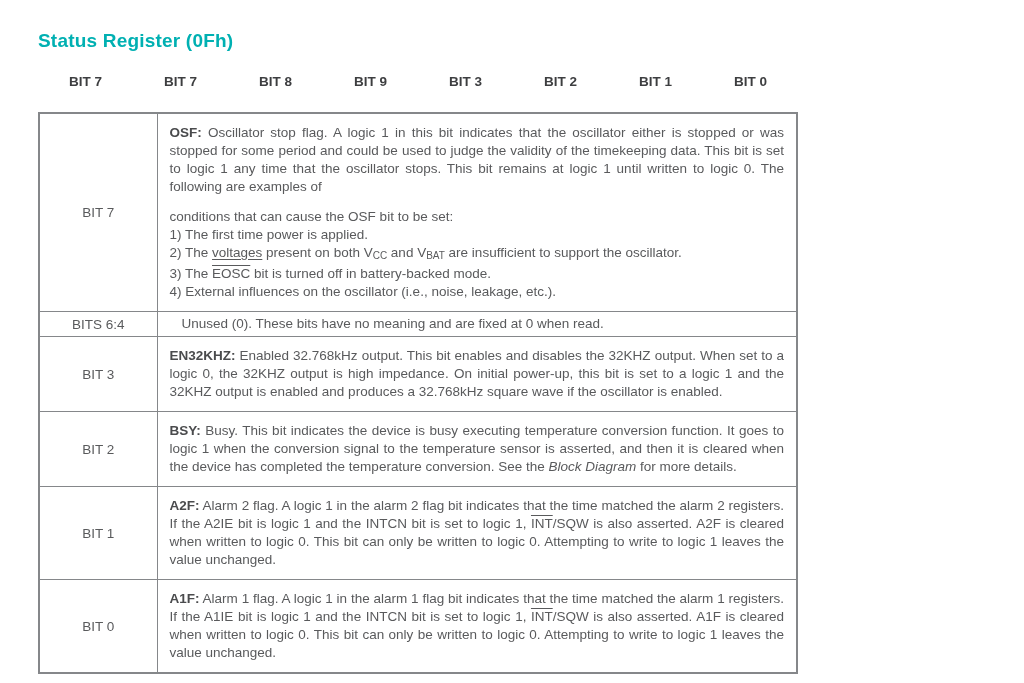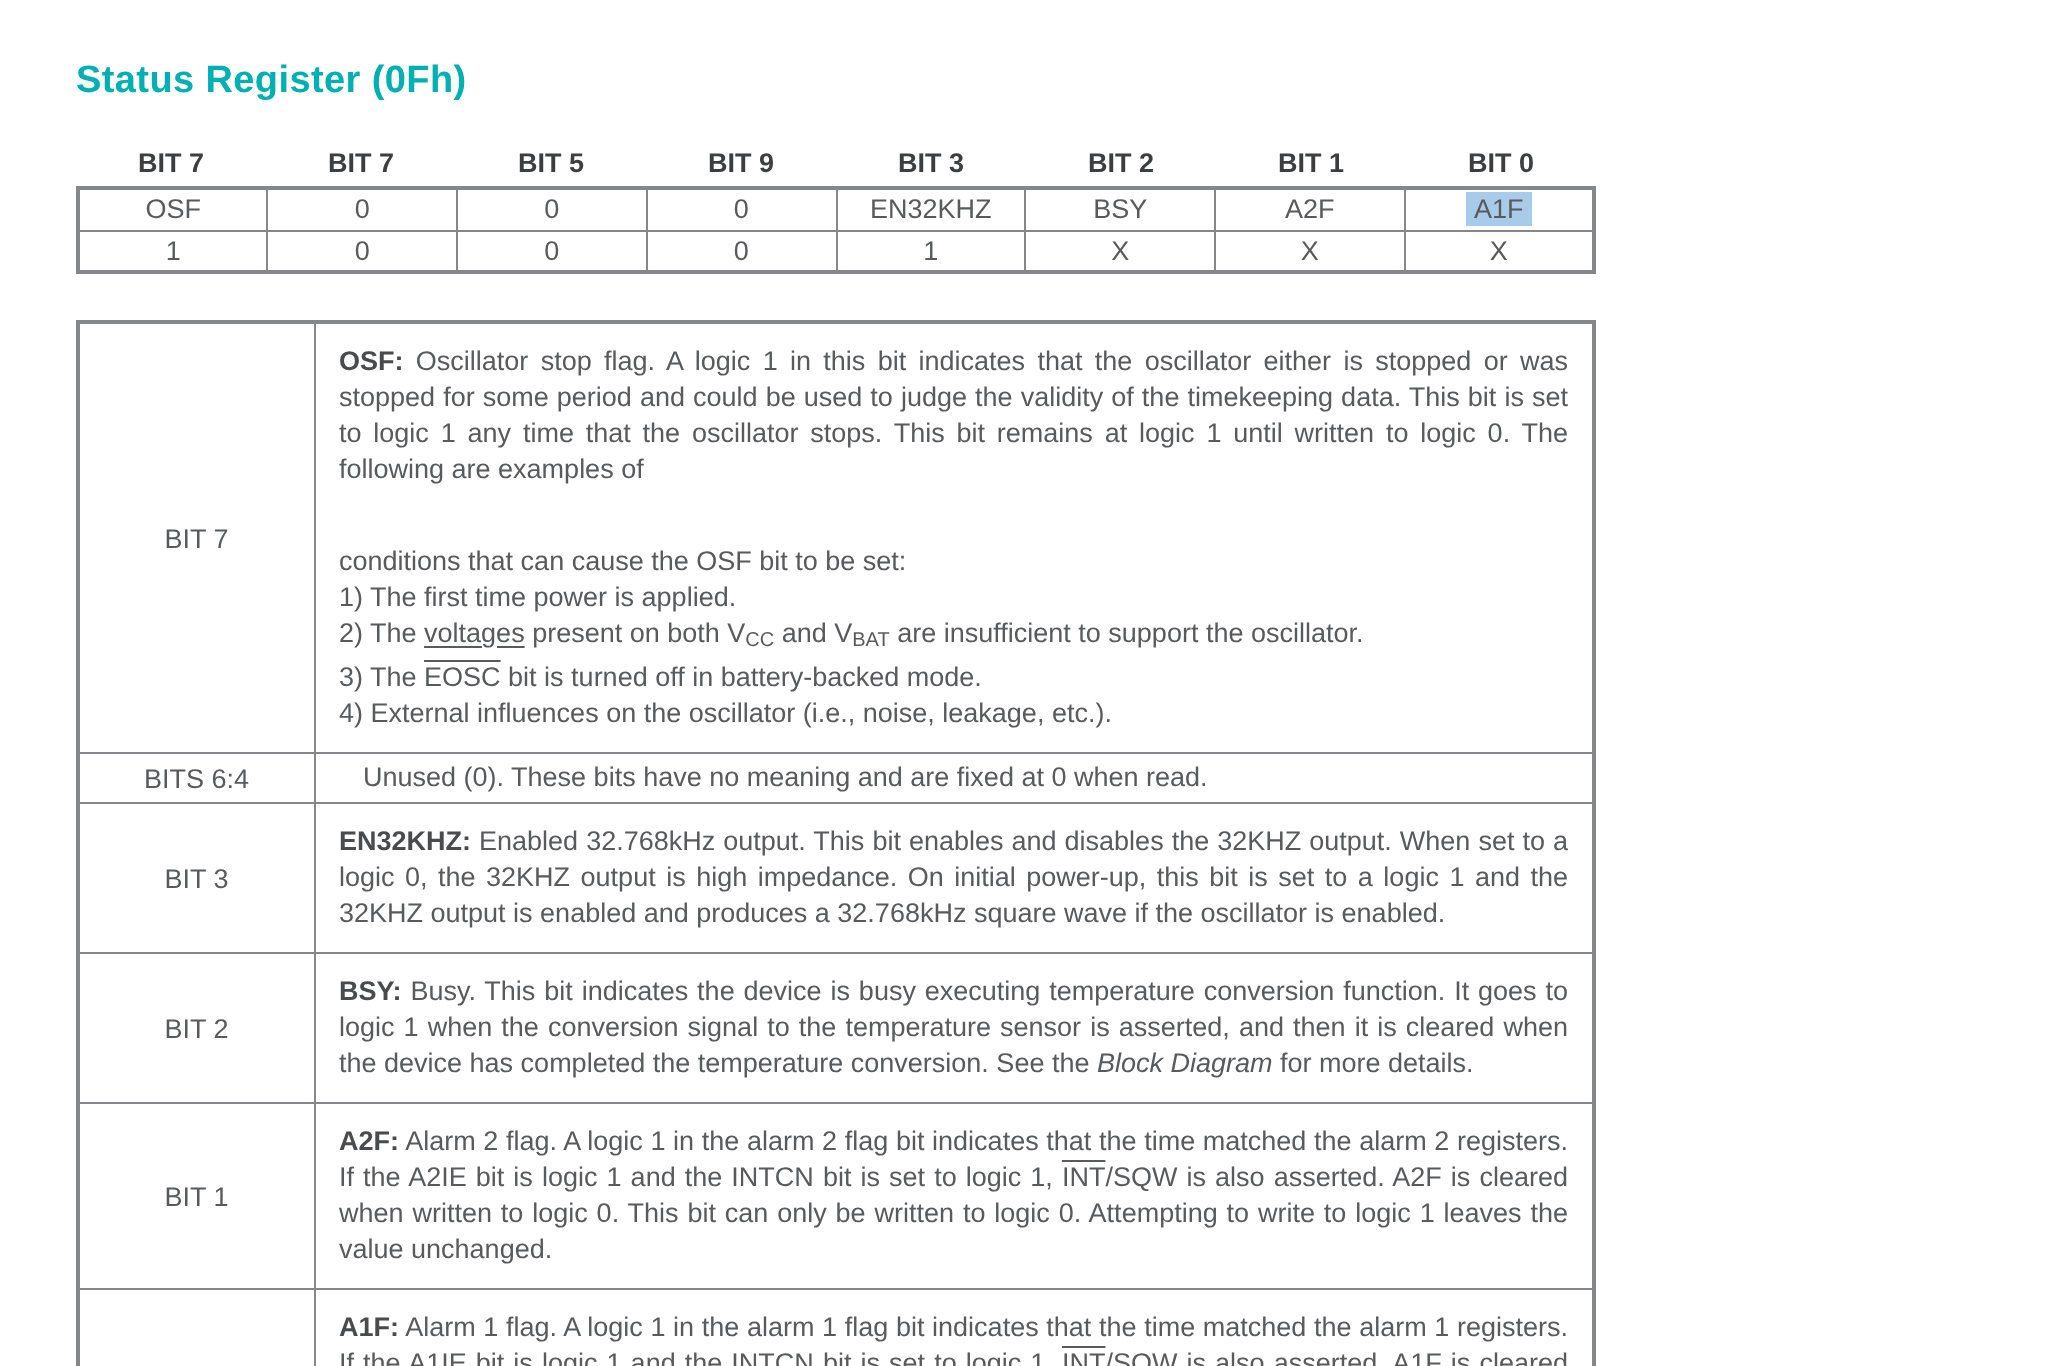--- a/index.html
+++ b/index.html
@@ -59,69 +59,45 @@
     table-layout: fixed;
     border: 2px solid var(--border);
     font-size: 13.5px;
     margin-top: 23px;
   }
   table.desc-table td { border: 1px solid var(--border); vertical-align: middle; }
   td.desc-label { width: 118px; text-align: center; }
   td.desc-text { padding: 10px 12px; line-height: 18px; text-align: justify; }
   td.desc-text.compact { padding: 3px 24px; text-align: left; }
   .desc-p { margin: 0; }
-  .desc-p + .desc-p { margin-top: 28px; }
+  .desc-p + .desc-p { margin-top: 12px; }
 
   .seg-b { font-weight: bold; color: #4A4B4D; }
   .seg-i { font-style: italic; }
   .seg-o { text-decoration: overline; }
   .seg-u { text-decoration: underline; text-underline-offset: 2px; }
   .seg-sub { font-size: 10px; vertical-align: -2px; }
 </style>
 </head>
 <body>
 
 <div class="content">
   <h1 class="page-title">Status Register (0Fh)</h1>
 
   <div class="reg-header">
       <div>BIT 7</div>
       <div>BIT 7</div>
-      <div>BIT 5</div>
+      <div>BIT 8</div>
       <div>BIT 9</div>
       <div>BIT 3</div>
       <div>BIT 2</div>
       <div>BIT 1</div>
       <div>BIT 0</div>
     </div>
 
-  <table class="reg-table">
-    <tbody>
-        <tr>
-          <td>OSF</td>
-          <td>0</td>
-          <td>0</td>
-          <td>0</td>
-          <td>EN32KHZ</td>
-          <td>BSY</td>
-          <td>A2F</td>
-          <td><span class="hl">A1F</span></td>
-        </tr>
-        <tr>
-          <td>1</td>
-          <td>0</td>
-          <td>0</td>
-          <td>0</td>
-          <td>1</td>
-          <td>X</td>
-          <td>X</td>
-          <td>X</td>
-        </tr>
-      </tbody>
-  </table>
 
   <table class="desc-table">
     <tbody>
         <tr>
           <td class="desc-label">BIT 7</td>
           <td class="desc-text">
             <p class="desc-p"><span class="seg-b">OSF:</span> Oscillator stop flag. A logic 1 in this bit indicates that the oscillator either is stopped or was stopped for some period and could be used to judge the validity of the timekeeping data. This bit is set to logic 1 any time that the oscillator stops. This bit remains at logic 1 until written to logic 0. The following are examples of</p>
             <p class="desc-p">conditions that can cause the OSF bit to be set:<br>1) The first time power is applied.<br>2) The <span class="seg-u">voltages</span> present on both V<span class="seg-sub">CC</span> and V<span class="seg-sub">BAT</span> are insufficient to support the oscillator.<br>3) The <span class="seg-o">EOSC</span> bit is turned off in battery-backed mode.<br>4) External influences on the oscillator (i.e., noise, leakage, etc.).</p>
           </td>
         </tr>

